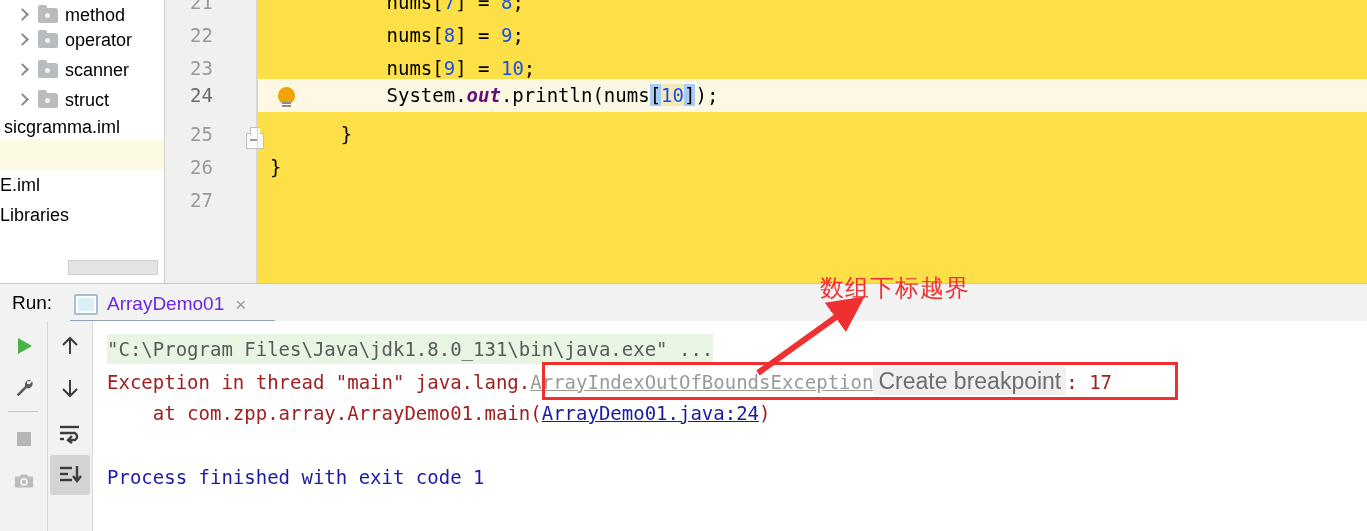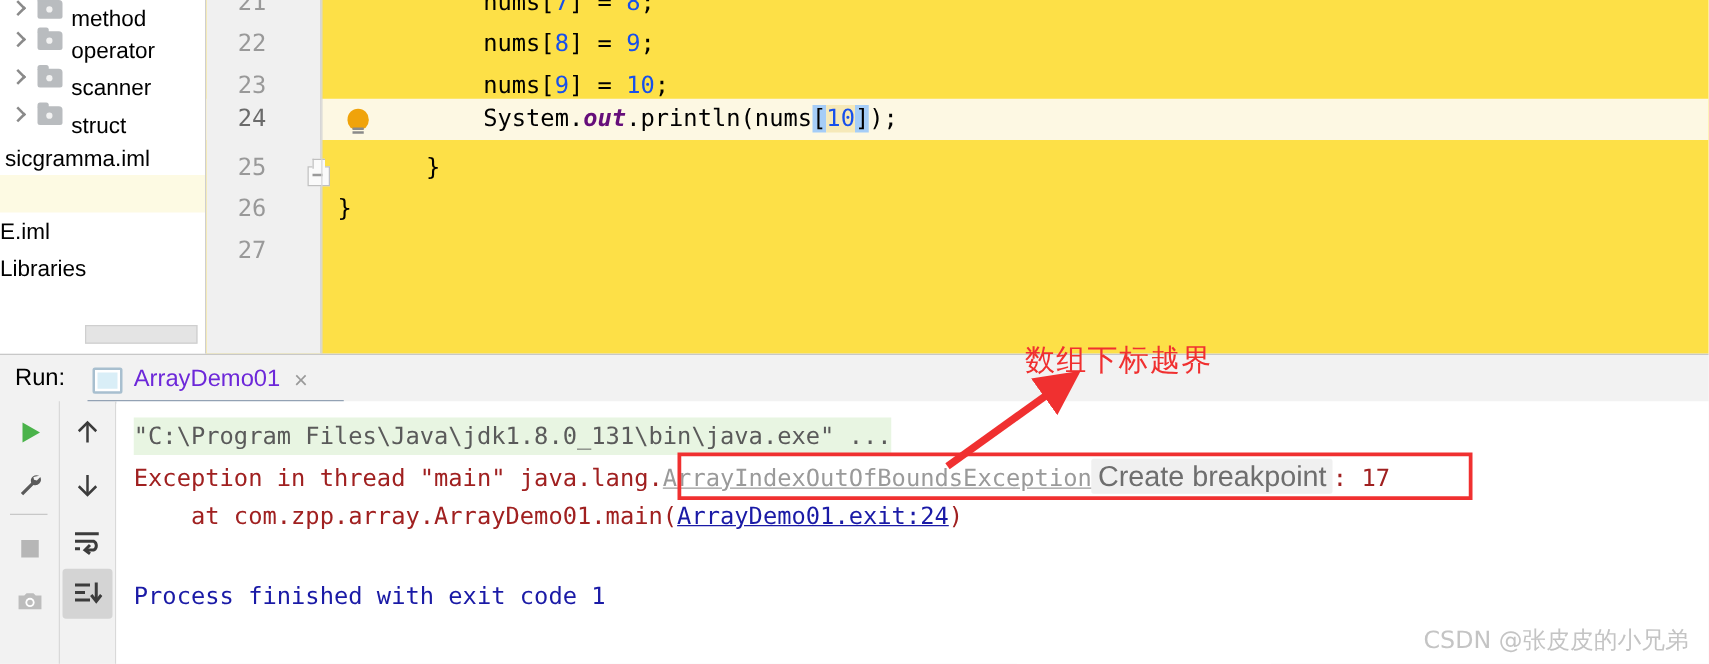--- a/index.html
+++ b/index.html
@@ -12,21 +12,21 @@
   #root { position: relative; width: 1367px; height: 531px; }
 
   
   #sidebar {
     position: absolute; left: 0; top: 0; width: 165px; height: 283px;
     background: #ffffff; overflow: hidden;
   }
   .tree-row {
     position: relative; height: 30px; line-height: 30px;
     font-size: 18px; color: #000000; white-space: nowrap;
-    padding-left: 8px; display: flex; 
+    padding-left: 16px; display: flex; align-items: center;
   }
   .chev {
     width: 14px; height: 14px; flex: 0 0 14px; margin-right: 8px;
     position: relative;
   }
   .chev::before {
     content: ""; position: absolute; left: 2px; top: 2px;
     width: 7px; height: 7px;
     border-right: 2px solid #8a8a8a; border-top: 2px solid #8a8a8a;
     transform: rotate(45deg);
@@ -329,32 +329,31 @@
           <polyline points="15,12 19,17 23,12" fill="none" stroke="#3c3c3c" stroke-width="2.4"></polyline>
         </svg>
       </div>
     </div>
 
     <div id="console">
       <div class="cl c-cmd" style="top:13px;">"C:\Program Files\Java\jdk1.8.0_131\bin\java.exe" ...</div>
 
       <div class="cl" style="top:45px;"><span class="c-err">Exception in thread "main" java.lang.</span><span class="c-excp">ArrayIndexOutOfBoundsException</span><span class="c-bp">Create breakpoint</span><span class="c-err">: 17</span></div>
 
-      <div class="cl" style="top:77px;"><span class="c-err">    at com.zpp.array.ArrayDemo01.main(</span><span class="c-link">ArrayDemo01.exit:24</span><span class="c-err">)</span></div>
+      <div class="cl" style="top:77px;"><span class="c-err">    at com.zpp.array.ArrayDemo01.main(</span><span class="c-link">ArrayDemo01.java:24</span><span class="c-err">)</span></div>
 
       <div class="cl c-ok" style="top:141px;">Process finished with exit code 1</div>
     </div>
   </div>
 
   <div id="anno-text">数组下标越界</div>
   <svg id="anno-arrow" width="120" height="85" viewBox="0 0 120 85">
     <defs>
       <marker id="ah" markerWidth="6" markerHeight="6" refX="3" refY="3" orient="auto">
         <path d="M0,0 L6,3 L0,6 z" fill="#f03030"></path>
       </marker>
     </defs>
     <line x1="8" y1="78" x2="100" y2="12" stroke="#f03030" stroke-width="6" marker-end="url(#ah)"></line>
   </svg>
   <div id="anno-box"></div>
 
-  <div id="watermark">CSDN @张皮皮的小兄弟</div>
 
 </div>
 
 </body></html>

